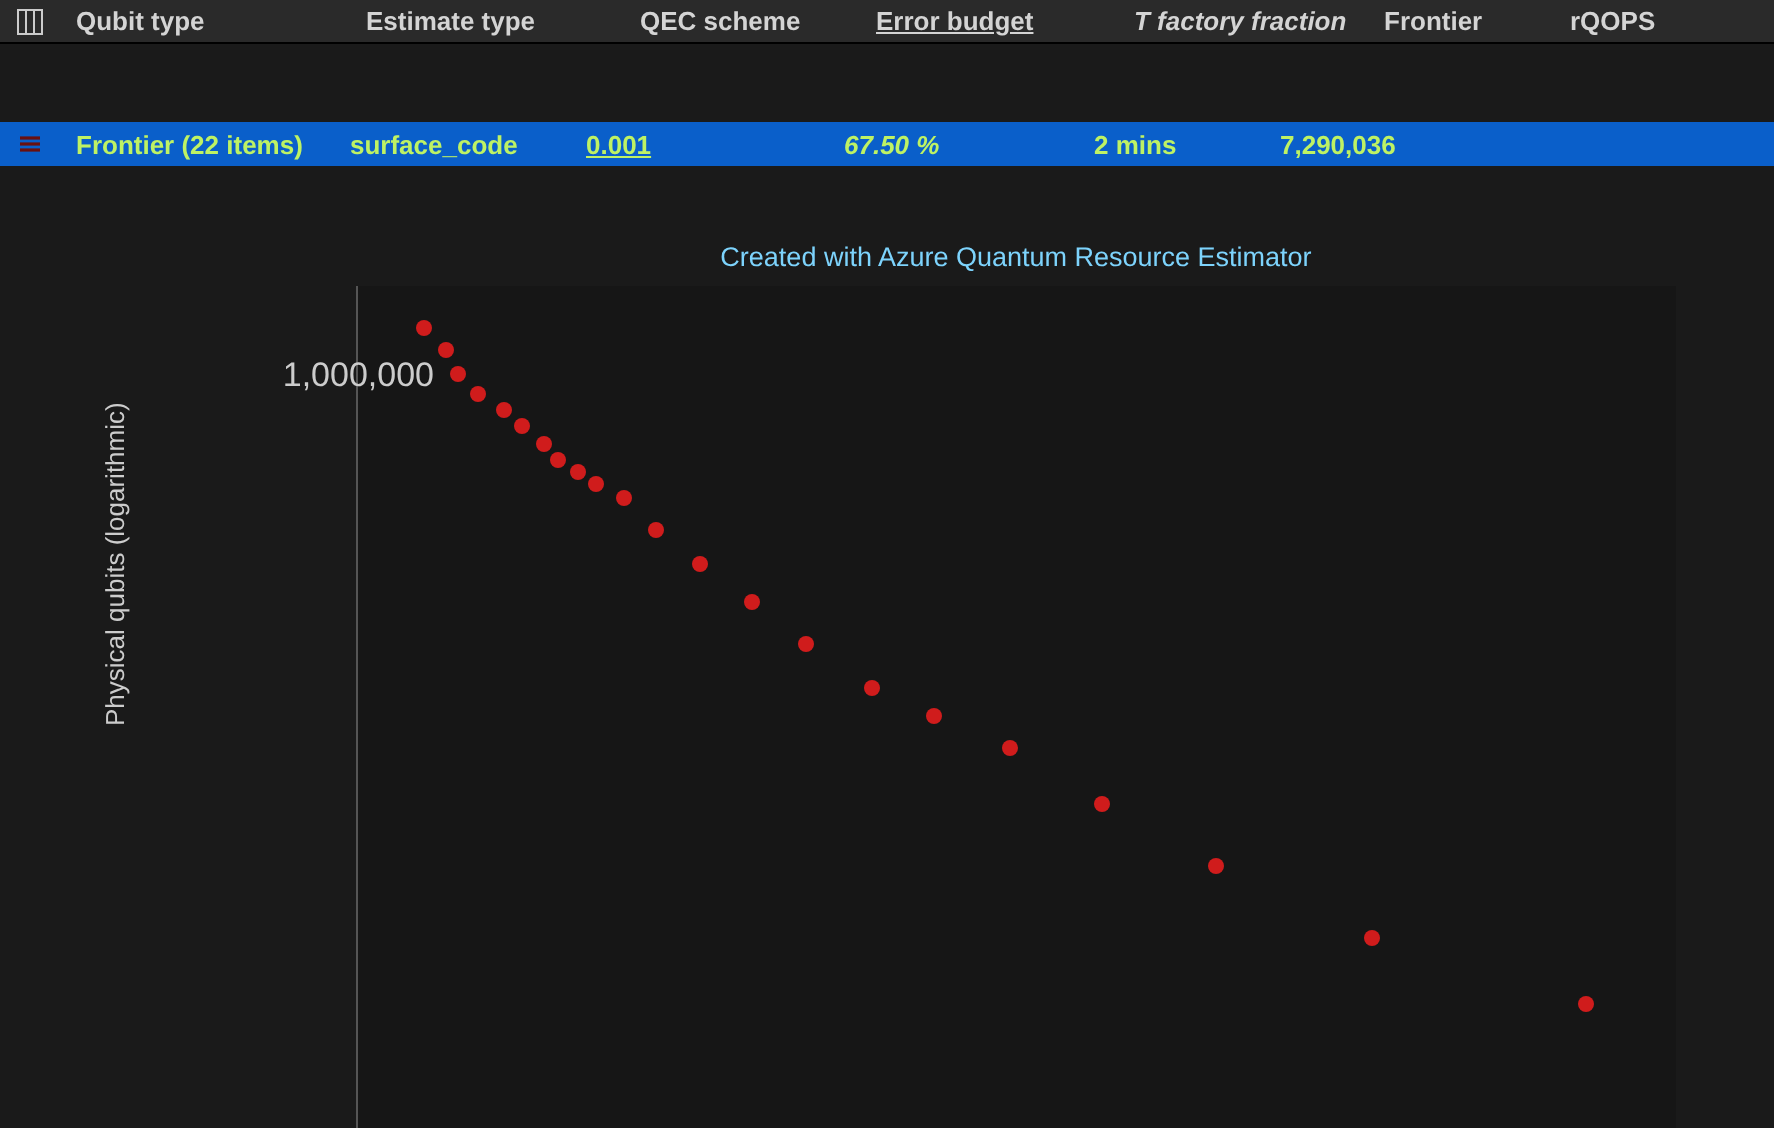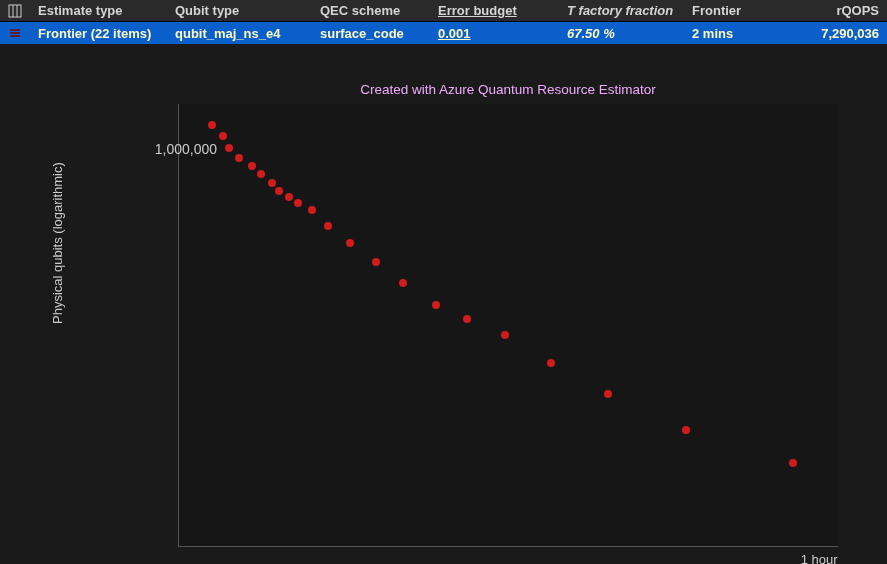--- a/index.html
+++ b/index.html
@@ -17,38 +17,39 @@
       align-items: center;
       height: 22px;
       background: #2a2a2a;
       border-bottom: 1px solid #000;
     }
     .data-row {
       display: flex;
       align-items: center;
       height: 22px;
       background: #0a5fca;
-      color: #fef9c3;
+      color: #bef264;
       font-weight: 600;
+      margin-top: 39px;
     }
     .cell {
       padding: 0 8px;
       white-space: nowrap;
       overflow: hidden;
       text-overflow: ellipsis;
     }
     .header-row .cell { font-weight: 600; color: #d4d4d4; }
     .col-icon   { width: 30px; display: flex; align-items: center; justify-content: center; padding:0 6px;}
     .col-est    { width: 137px; }
     .col-qubit  { width: 145px; }
     .col-qec    { width: 118px; }
     .col-err    { width: 129px; text-decoration: underline; }
     .col-tfac   { width: 125px; font-style: italic; }
     .col-run    { width: 93px; }
-    .col-rqops  { width: 110px; text-align: right; }
+    .col-rqops  { width: 110px; text-align: left; }
     .grid-icon svg, .menu-icon svg { width: 14px; height: 14px; }
     .chart-wrap {
       position: relative;
       width: 887px;
       height: 520px;
     }
     .plot-area {
       position: absolute;
       left: 178px;
       top: 60px;
@@ -57,39 +58,39 @@
       background: #161616;
       border-left: 1px solid #555;
       border-bottom: 1px solid #555;
     }
     .chart-title {
       position: absolute;
       top: 38px;
       left: 178px;
       width: 660px;
       text-align: center;
-      color: #f0abfc;
+      color: #7dd3fc;
       font-size: 13.5px;
     }
     .y-axis-label {
       position: absolute;
       left: 50px;
       top: 280px;
       transform: rotate(-90deg);
       transform-origin: left top;
       color: #cccccc;
       font-size: 13px;
       white-space: nowrap;
     }
     .y-tick-label {
       position: absolute;
       right: 670px;
       text-align: right;
       color: #cccccc;
-      font-size: 14px;
+      font-size: 17px;
       transform: translateY(-50%);
     }
     .x-tick-label {
       position: absolute;
       top: 508px;
       color: #cccccc;
       font-size: 13px;
       transform: translateX(-50%);
     }
     .dot {
@@ -106,41 +107,40 @@
 <div class="header-row">
   <div class="cell col-icon grid-icon">
     <svg viewBox="0 0 14 14">
         <g stroke="#ccc" stroke-width="1" fill="none">
       <rect x="1" y="1" width="12" height="12"></rect>
           <line x1="5" y1="1" x2="5" y2="13"></line>
           <line x1="9" y1="1" x2="9" y2="13"></line>
     </g>
       </svg>
   </div>
+  <div class="cell col-qubit">Qubit type</div>
   <div class="cell col-est">Estimate type</div>
-  <div class="cell col-qubit">Qubit type</div>
   <div class="cell col-qec">QEC scheme</div>
   <div class="cell col-err">Error budget</div>
   <div class="cell col-tfac">T factory fraction</div>
   <div class="cell col-run">Frontier</div>
   <div class="cell col-rqops">rQOPS</div>
 </div>
 
 <div class="data-row">
   <div class="cell col-icon menu-icon">
     <svg viewBox="0 0 14 14">
         <g stroke="#6a1010" stroke-width="1.6">
       <line x1="2" y1="4" x2="12" y2="4"></line>
           <line x1="2" y1="7" x2="12" y2="7"></line>
           <line x1="2" y1="10" x2="12" y2="10"></line>
     </g>
       </svg>
   </div>
   <div class="cell col-est">Frontier (22 items)</div>
-  <div class="cell col-qubit">qubit_maj_ns_e4</div>
   <div class="cell col-qec">surface_code</div>
   <div class="cell col-err">0.001</div>
   <div class="cell col-tfac">67.50 %</div>
   <div class="cell col-run">2 mins</div>
   <div class="cell col-rqops">7,290,036</div>
 </div>
 
 <div class="chart-wrap">
   <div class="chart-title">Created with Azure Quantum Resource Estimator</div>
   <div class="y-axis-label">Physical qubits (logarithmic)</div>

